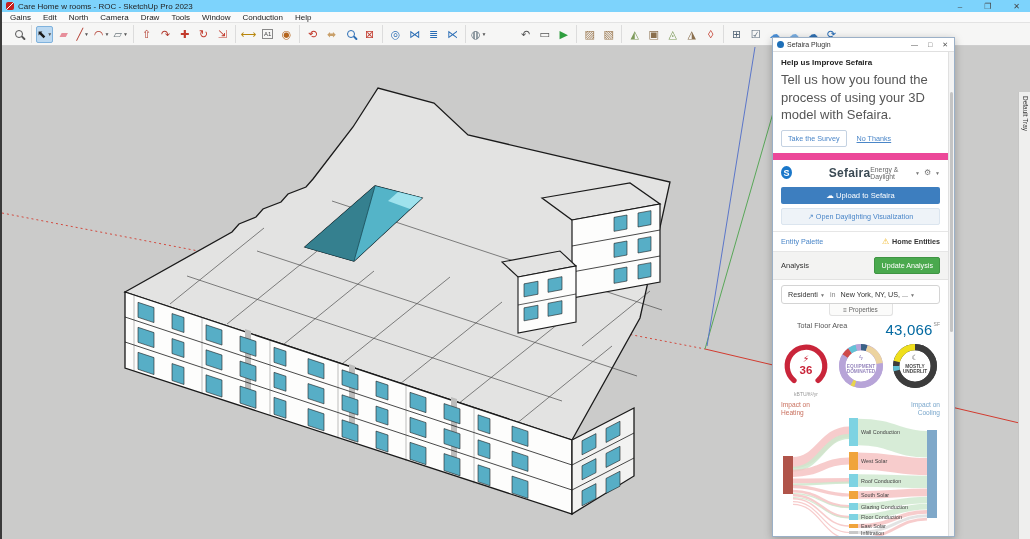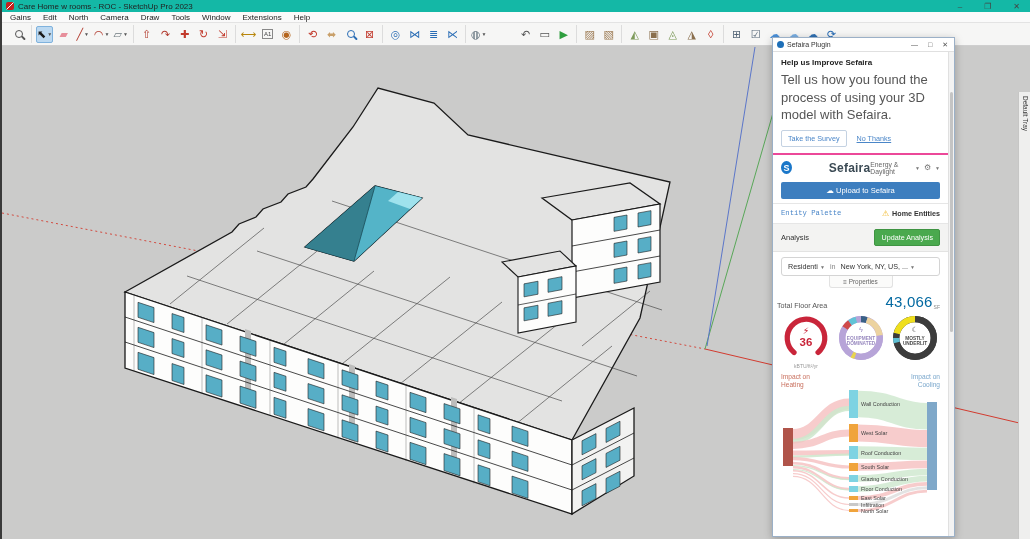--- a/index.html
+++ b/index.html
@@ -1,19 +1,19 @@
 <!DOCTYPE html>
 <html><head>
 <meta charset="utf-8">
 <style>
   html,body{margin:0;padding:0;background:#888;}
   *{box-sizing:border-box;font-family:"Liberation Sans","DejaVu Sans",sans-serif;}
   .app{position:relative;width:1030px;height:539px;background:#cbcbca;overflow:hidden;border-left:2px solid #3a3a3a;}
   
-  .titlebar{position:absolute;left:0;top:0;width:100%;height:12px;background:#14b8a6;display:flex;align-items:center;padding:0 4px;font-size:8px;color:#222;}
+  .titlebar{position:absolute;left:0;top:0;width:100%;height:12px;background:#7dd3fc;display:flex;align-items:center;padding:0 4px;font-size:8px;color:#222;}
   .su-logo{width:8px;height:8px;border-radius:2px;background:linear-gradient(135deg,#c6201f 45%,#fff 45%,#fff 55%,#c6201f 55%);margin-right:4px;flex:0 0 auto;}
   .win-controls{margin-left:auto;display:flex;gap:22px;padding-right:6px;color:#444;font-size:8px;}
   .win-controls span{cursor:default;}
   
   .menubar{position:absolute;left:0;top:12px;width:100%;height:11px;background:#fafafa;display:flex;align-items:center;gap:12px;padding:0 8px;font-size:8px;color:#222;border-bottom:1px solid #e3e3e3;}
   
   .toolbar{position:absolute;left:0;top:23px;width:100%;height:23px;background:#f6f6f5;border-bottom:1px solid #cfcfcf;display:flex;align-items:center;padding:0 4px;}
   .tb-group{display:flex;align-items:center;gap:2px;padding:0 4px;border-right:1px solid #dcdcdc;height:18px;}
   .tb-group.no-sep{border-right:none;}
   .tb-group.gap-left{margin-left:22px;}
@@ -30,42 +30,42 @@
   .default-tray{position:absolute;right:0;top:46px;bottom:0;width:14px;background:#efefee;border-left:1px solid #c6c6c5;}
   .default-tray span{writing-mode:vertical-rl;font-size:6.5px;color:#333;margin:4px 3px;display:inline-block;}
   
   .panel{position:absolute;left:770px;top:37px;width:183px;height:500px;background:#fff;border:1px solid #9bb0c7;box-shadow:0 2px 8px rgba(0,0,0,.25);font-size:7.5px;color:#333;}
   .panel-title{height:14px;background:#fff;border-bottom:1px solid #e0e0e0;display:flex;align-items:center;padding:0 4px;font-size:7px;color:#333;}
   .p-ico{width:7px;height:7px;border-radius:50%;background:#1d6fb8;margin-right:3px;flex:0 0 auto;}
   .p-controls{margin-left:auto;display:flex;gap:10px;color:#555;font-size:7px;padding-right:2px;}
   .panel-body{position:absolute;top:14px;left:0;right:6px;bottom:0;overflow:hidden;}
   .p-scroll{position:absolute;right:0;top:14px;bottom:0;width:6px;background:#f3f3f3;border-left:1px solid #e0e0e0;}
   .p-thumb{position:absolute;left:1px;right:1px;top:40px;height:240px;background:#c4c4c4;border-radius:2px;}
-  .survey{padding:6px 8px 6px 8px;border-bottom:2px solid #ec4899;}
+  .survey{padding:6px 8px 6px 8px;border-bottom:7px solid #ec4899;}
   .survey h3{margin:0 0 4px 0;font-size:8px;color:#222;}
   .survey p{margin:0 0 6px 0;font-size:13px;color:#555;line-height:1.35;}
   .survey-row{display:flex;align-items:center;gap:10px;}
   .btn-outline{border:1px solid #c4d2e2;background:#fff;color:#4a86c8;font-size:7.2px;padding:3px 6px;border-radius:2px;cursor:pointer;}
   .link{color:#4a86c8;text-decoration:underline;cursor:pointer;font-size:7.2px;}
   .brand-row{display:flex;align-items:center;padding:6px 8px 5px 8px;}
   .sef-logo{width:13px;height:13px;border-radius:50%;background:#1a77c9;color:#fff;font-weight:bold;font-size:9px;display:flex;align-items:center;justify-content:center;margin-right:4px;}
   .brand-name{font-size:12px;font-weight:bold;color:#3b4a54;letter-spacing:.2px;margin-left:33px;}
   .brand-right{margin-left:auto;display:flex;align-items:center;gap:4px;color:#666;font-size:6.8px;}
   .caret-s{font-size:5px;color:#777;}
   .btn-blue{display:block;margin:2px 8px 4px 8px;background:#3d7ebf;color:#fff;text-align:center;font-size:7.6px;padding:4px 0;border-radius:2px;cursor:pointer;border:1px solid #336c a8;}
   .btn-light{display:block;margin:0 8px 6px 8px;background:#eef3f8;color:#4a86c8;text-align:center;font-size:7.2px;padding:3px 0;border-radius:2px;cursor:pointer;border:1px solid #dbe5ef;}
   .entity-row{display:flex;align-items:center;padding:5px 8px;border-top:1px solid #e6e6e6;border-bottom:1px solid #e6e6e6;}
   .entity-row .warn{color:#f0b41e;font-size:8px;margin-left:auto;margin-right:3px;}
   .entity-row b{font-size:7.2px;color:#333;font-weight:bold;}
   .analysis-row{display:flex;align-items:center;background:#f3f3f2;padding:5px 8px;border-bottom:1px solid #e3e3e2;}
   .btn-green{margin-left:auto;background:#4aa94e;border:1px solid #3f9443;color:#fff;font-size:7.2px;padding:3px 6px;border-radius:2px;cursor:pointer;}
   .select-card{margin:5px 8px 0 8px;border:1px solid #d4d4d4;border-radius:3px;background:#fff;display:flex;align-items:center;gap:5px;padding:4px 6px;font-size:7.2px;color:#333;}
   .select-card .in{color:#888;}
   .props-tab{width:64px;margin:0 auto;border:1px solid #e2e2e2;border-top:none;border-radius:0 0 3px 3px;background:#fbfbfa;text-align:center;font-size:6.4px;color:#666;padding:2px 0;cursor:pointer;}
-  .tfa-row{display:flex;align-items:flex-end;padding:5px 8px 2px 4px;}
+  .tfa-row{display:flex;align-items:flex-start;padding:5px 8px 2px 24px;}
   .tfa-row .lbl{font-size:7.2px;color:#555;}
   .tfa-row .val{margin-left:auto;font-size:15px;color:#0369a1;letter-spacing:.2px;}
   .tfa-row .unit{font-size:5px;color:#888;margin-left:1px;}
   .gauges{display:flex;justify-content:space-between;padding:2px 6px 0 6px;}
   .gauge-cell{width:54px;text-align:center;}
   .gauge-cell .unit{font-size:5px;color:#999;display:block;margin-top:-1px;}
   .tabs{display:flex;align-items:flex-end;border-bottom:1px solid #ddd;margin-top:3px;padding-left:6px;gap:14px;}
   .tab-active{background:#fff;border:1px solid #ddd;border-bottom:1px solid #fff;margin-bottom:-1px;border-radius:2px 2px 0 0;padding:3px 7px;font-size:7.4px;color:#333;cursor:pointer;}
   .tab-inactive{font-size:7.4px;color:#4a90d9;padding:3px 0;cursor:pointer;}
   .impact-row{display:flex;padding:4px 8px 0 8px;}
@@ -89,21 +89,21 @@
   </div>
 
   <div class="menubar" id="menubar">
       <span>Gains</span>
       <span>Edit</span>
       <span>North</span>
       <span>Camera</span>
       <span>Draw</span>
       <span>Tools</span>
       <span>Window</span>
-      <span>Extensions</span>
+      <span>Conduction</span>
       <span>Help</span>
     </div>
 
   <div class="toolbar" id="toolbar">
       <div class="tb-group">
         <span class="tb-btn" style="color: rgb(85, 85, 85);">
           <span class="mag"></span>
         </span>
       </div>
       <div class="tb-group">
@@ -403,22 +403,25 @@
         <span class="brand-right">
           <span>Energy &amp; Daylight</span>
           <span class="caret-s">▼</span>
           <span style="font-size:8px;color:#777;">⚙</span>
           <span class="caret-s">▼</span>
         </span>
       </div>
       <div class="btn-blue">
         <span>☁ </span><span>Upload to Sefaira</span>
       </div>
+      <div class="btn-light">
+        <span>↗ </span><span>Open Daylighting Visualization</span>
+      </div>
       <div class="entity-row">
-        <span class="link" style="text-decoration:none;font-family:Liberation Mono, monospace;">Entity Palette</span>
+        <span class="link" style="text-decoration:none;">Entity Palette</span>
         <span class="warn">⚠</span>
         <b>Home Entities</b>
       </div>
       <div class="analysis-row">
         <span>Analysis</span>
         <span class="btn-green">Update Analysis</span>
       </div>
       <div class="select-card">
         <span><span>Residenti</span> <span class="caret-s">▼</span></span>
         <span class="in">in</span>

